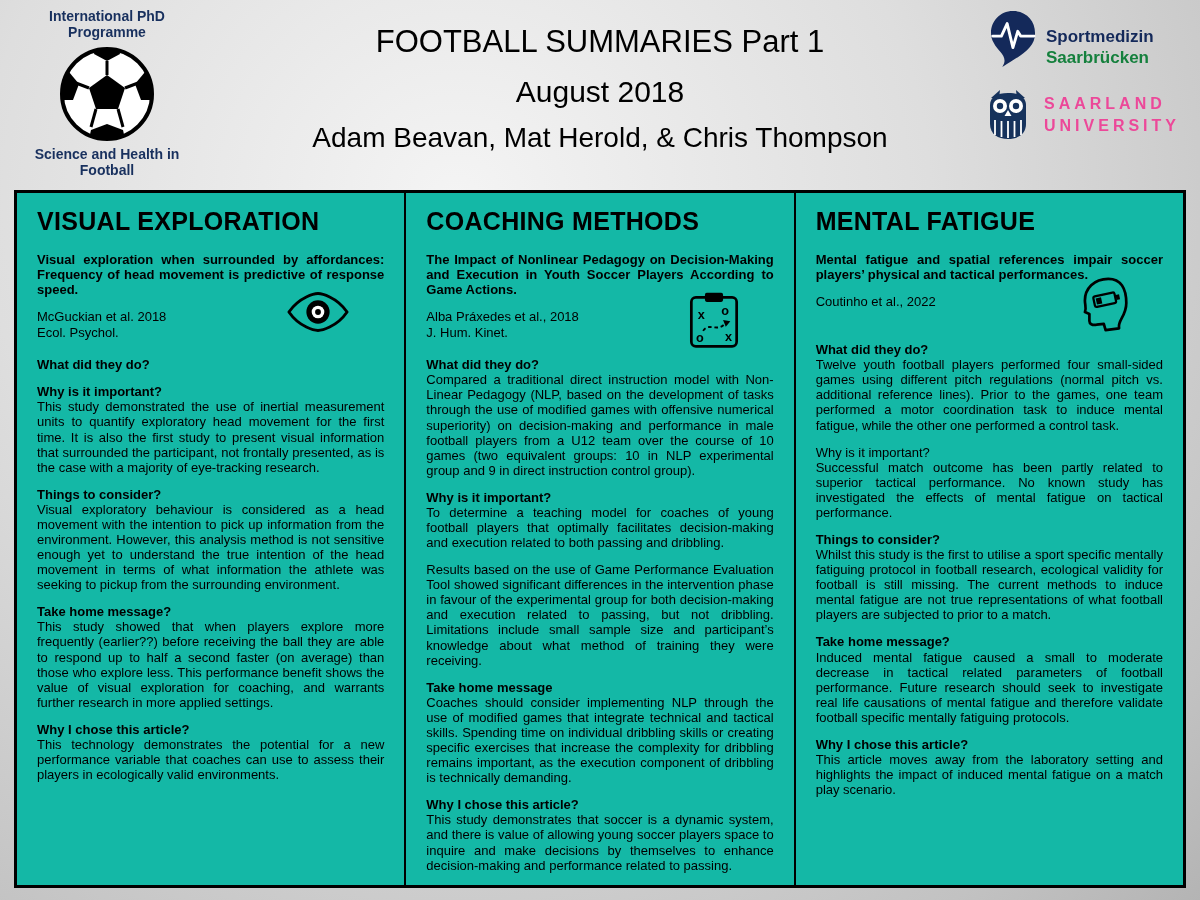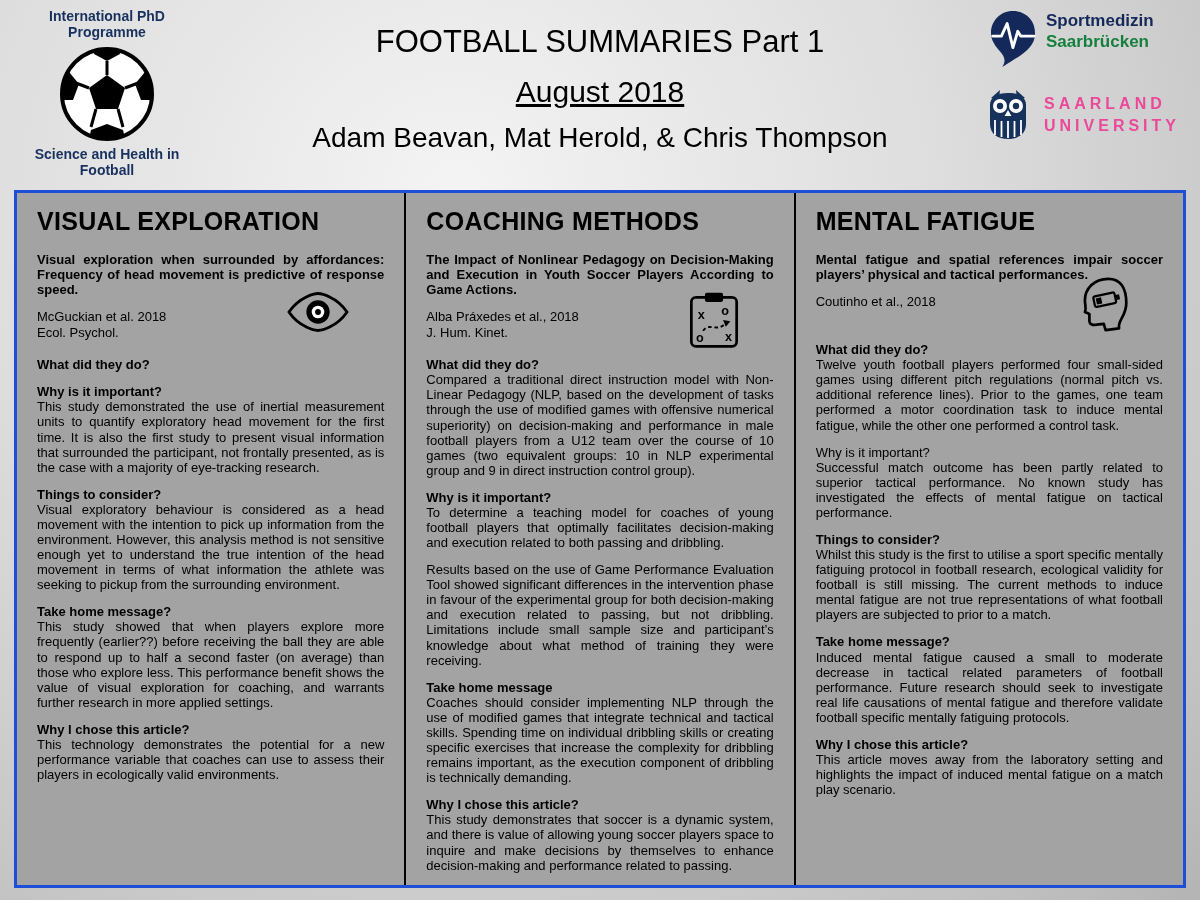--- a/index.html
+++ b/index.html
@@ -9,32 +9,32 @@
     background:radial-gradient(ellipse at 38% 22%, #f4f4f4 0%, #dedede 45%, #c2c2c2 85%, #b4b4b4 100%);
   }
   
   header{position:absolute;top:0;left:0;right:0;height:188px;}
   .hdr-left{position:absolute;left:12px;top:8px;width:190px;text-align:center;color:#18305e;}
   .phd-top{font-size:14px;font-weight:700;}
   .phd-bottom{font-size:14px;font-weight:700;margin-top:2px;}
   .ball-wrap{margin:4px auto 2px;width:100px;height:100px;}
   .hdr-center{position:absolute;left:50%;top:24px;transform:translateX(-50%);text-align:center;white-space:nowrap;}
   .title1{font-size:31px;font-weight:500;}
-  .title2{font-size:30px;font-weight:400;margin-top:15px;text-decoration:underline;}
+  .title2{font-size:30px;font-weight:400;margin-top:15px;}
   .title3{font-size:28px;font-weight:400;margin-top:13px;}
   .hdr-right{position:absolute;right:20px;top:10px;}
-  .sportmed{display:flex;align-items:flex-start;gap:10px;}
+  .sportmed{display:flex;align-items:flex-end;gap:10px;}
   .sm-text{line-height:1.25;}
   .sm1{color:#14295a;font-weight:700;font-size:17px;}
   .sm2{color:#15803d;font-weight:700;font-size:17px;}
   .saarland{display:flex;align-items:center;gap:14px;margin-top:22px;}
   .su-text{line-height:1.4;}
   .su1,.su2{color:#ec4899;font-weight:700;font-size:16px;letter-spacing:4px;}
   
-  .panel{position:absolute;left:14px;right:14px;top:190px;bottom:12px;background:#a3a3a3;border:3px solid #1d4ed8;box-sizing:border-box;}
+  .panel{position:absolute;left:14px;right:14px;top:190px;bottom:12px;background:#14b8a6;border:3px solid #000000;box-sizing:border-box;}
   .columns{display:flex;height:100%;}
   .col{flex:1 1 0;padding:12px 20px 8px;box-sizing:border-box;overflow:hidden;}
   .col + .col{border-left:2px solid #000;}
   .col-heading{font-size:25px;font-weight:700;margin:2px 0 16px;letter-spacing:.3px;}
   .paper-title{font-weight:700;font-size:13px;line-height:1.16;text-align:justify;margin:0 0 12px;}
   .cite-row{position:relative;margin:0 0 16px;min-height:32px;}
   .cite{font-size:13px;line-height:1.2;}
   .icon-wrap{position:absolute;right:34px;top:-18px;}
   .sec{margin-bottom:12px;}
   .sec-h{font-weight:700;font-size:13px;line-height:1.16;}
@@ -215,21 +215,21 @@
       </div>
     </div>
 
   </section>
 
   <section class="col">
     <h2 class="col-heading">MENTAL FATIGUE</h2>
     <p class="paper-title">Mental fatigue and spatial references impair soccer players’ physical and tactical performances.</p>
     <div class="cite-row">
       <div class="cite">
-        <div>Coutinho et al., 2018</div>
+        <div>Coutinho et al., 2022</div>
       </div>
       <span class="icon-wrap">
 
         <svg width="54" height="56" viewBox="0 0 60 62">
           <path d="M37,3 C21,3 11,14 11,27 c0,5 2,9 0,13 l5,2 0,8 c0,3 3,5 8,4 l8,-1 2,7 15,-2 c-2,-9 8,-13 8,-28 C57,14 51,3 37,3 Z" fill="none" stroke="#000" stroke-width="3" stroke-linejoin="round"></path>
           <g transform="rotate(-12 34 26)">
             <rect x="21" y="20" width="24" height="12" rx="2" fill="none" stroke="#000" stroke-width="2.5"></rect>
             <rect x="45.8" y="23.5" width="4" height="5.5" fill="#000"></rect>
             <rect x="23.5" y="22.5" width="6" height="7" fill="#000"></rect>
           </g>

